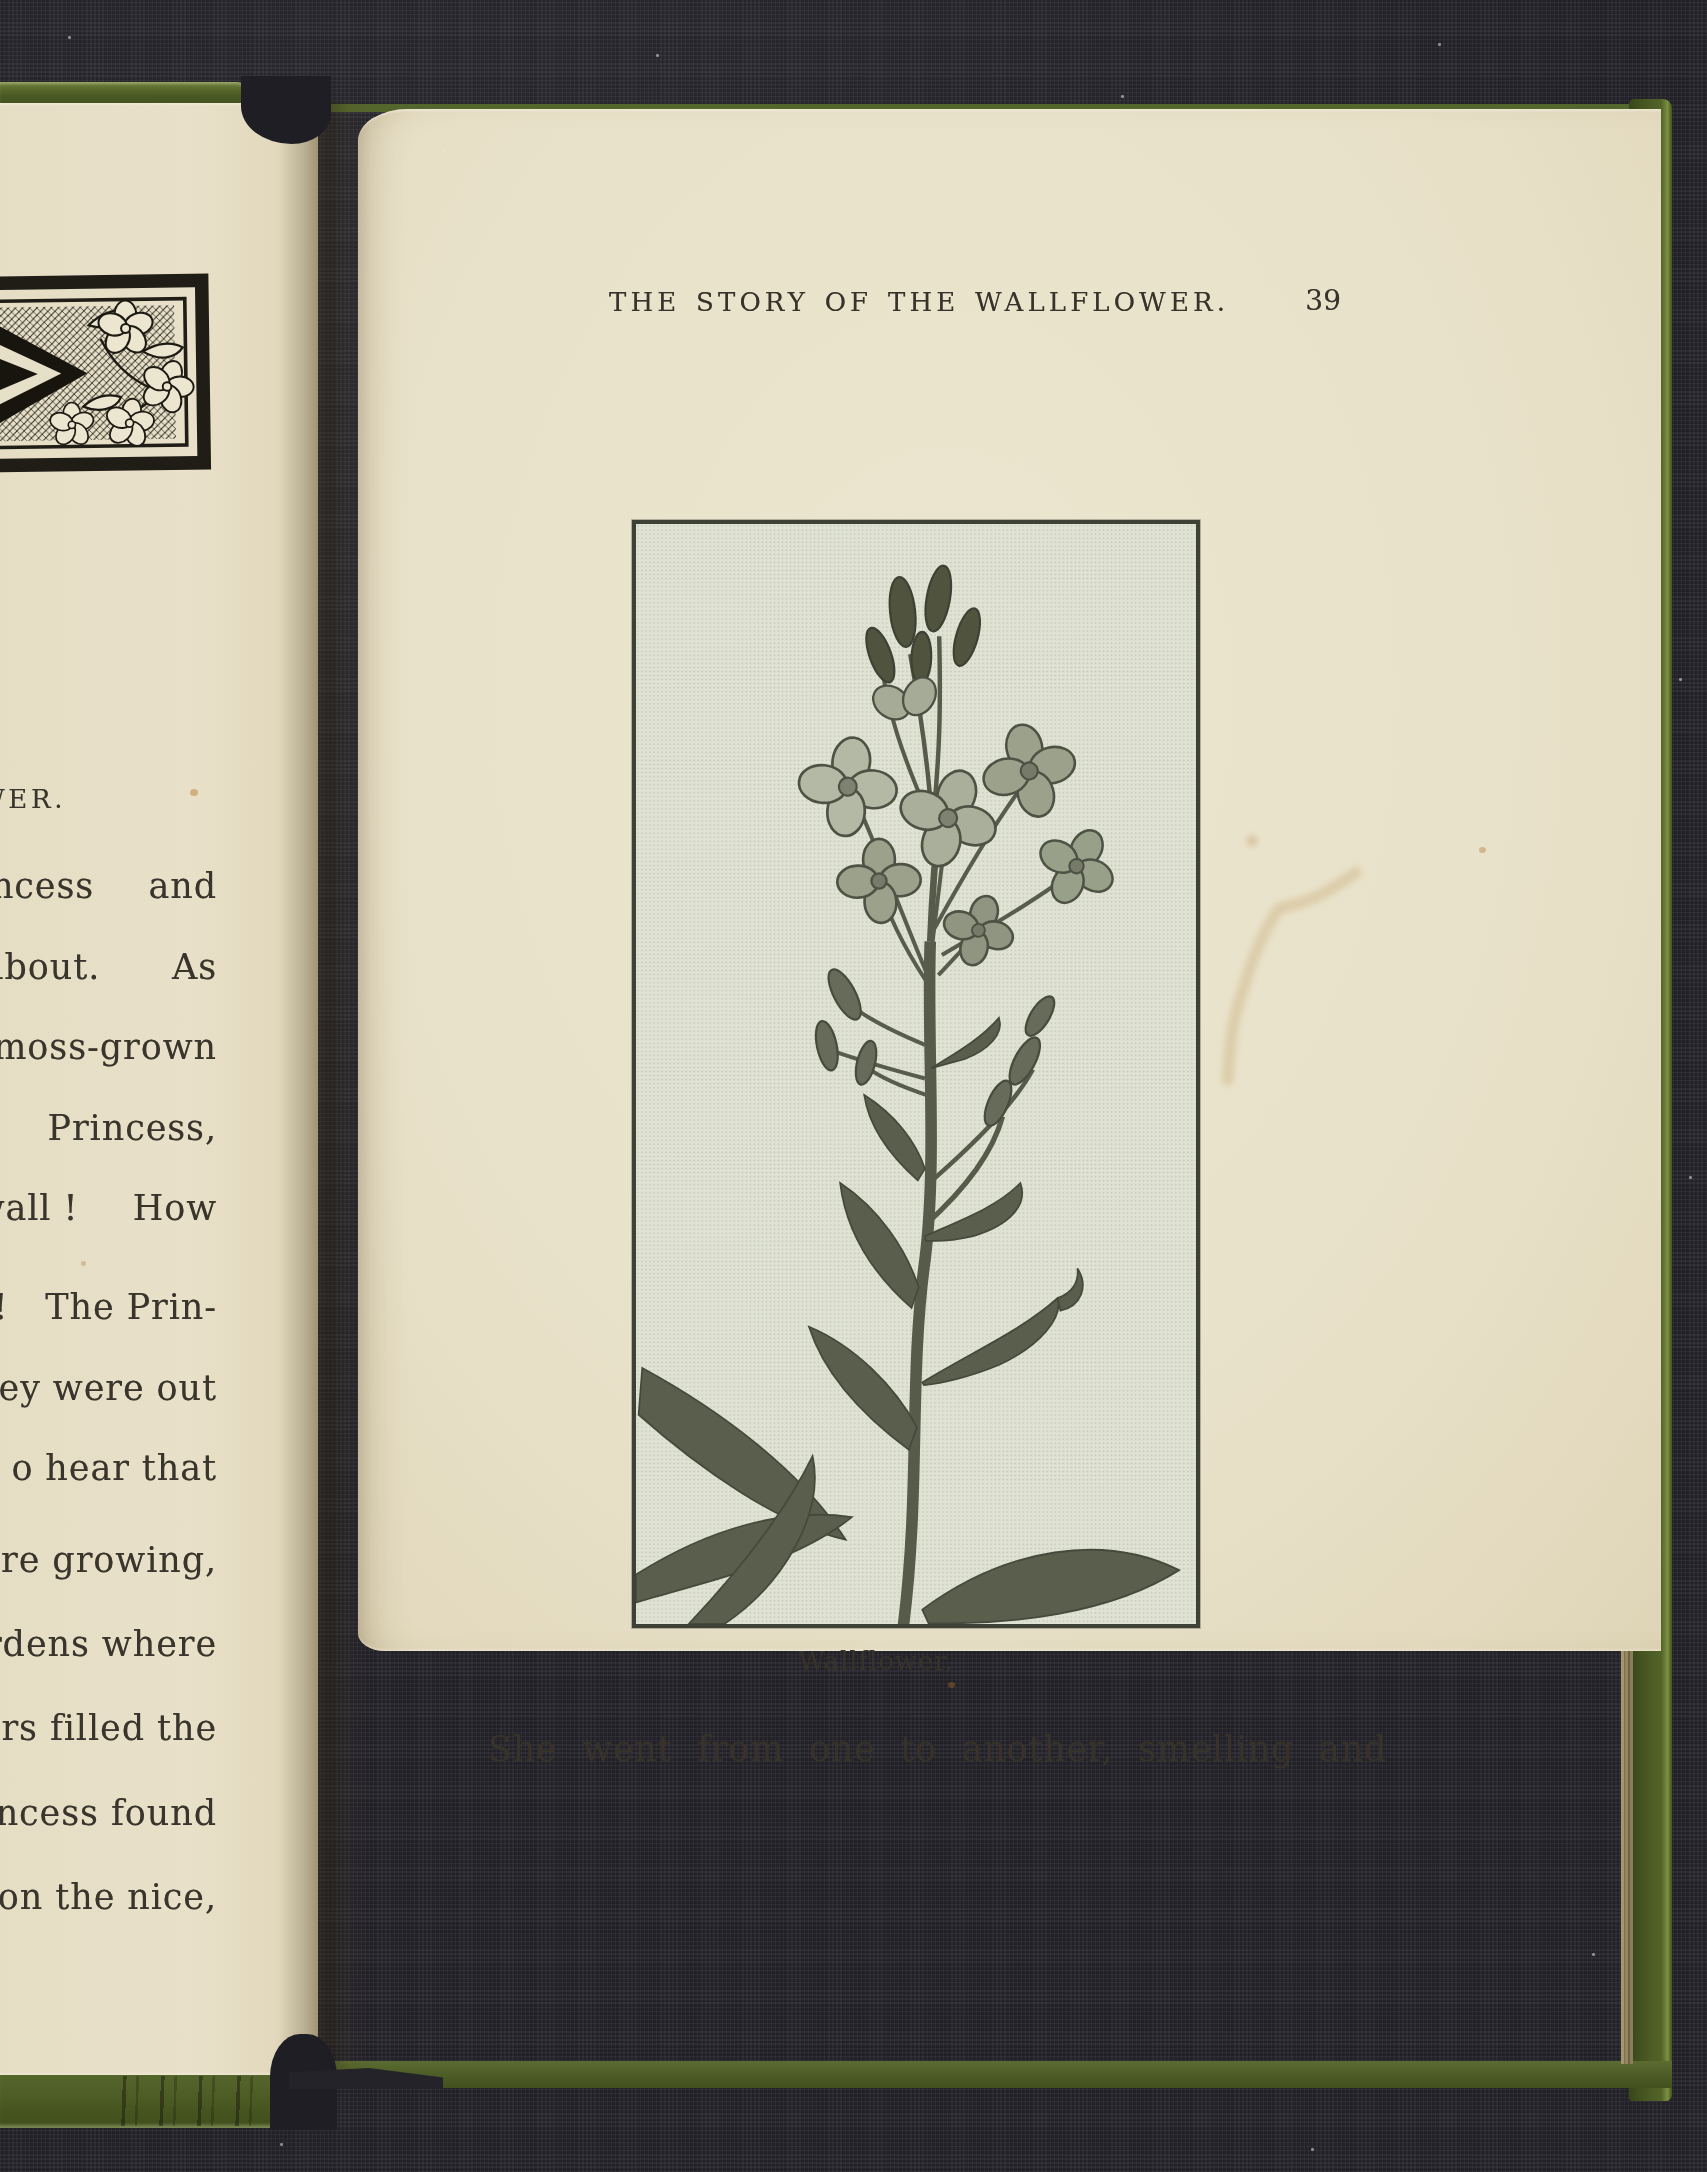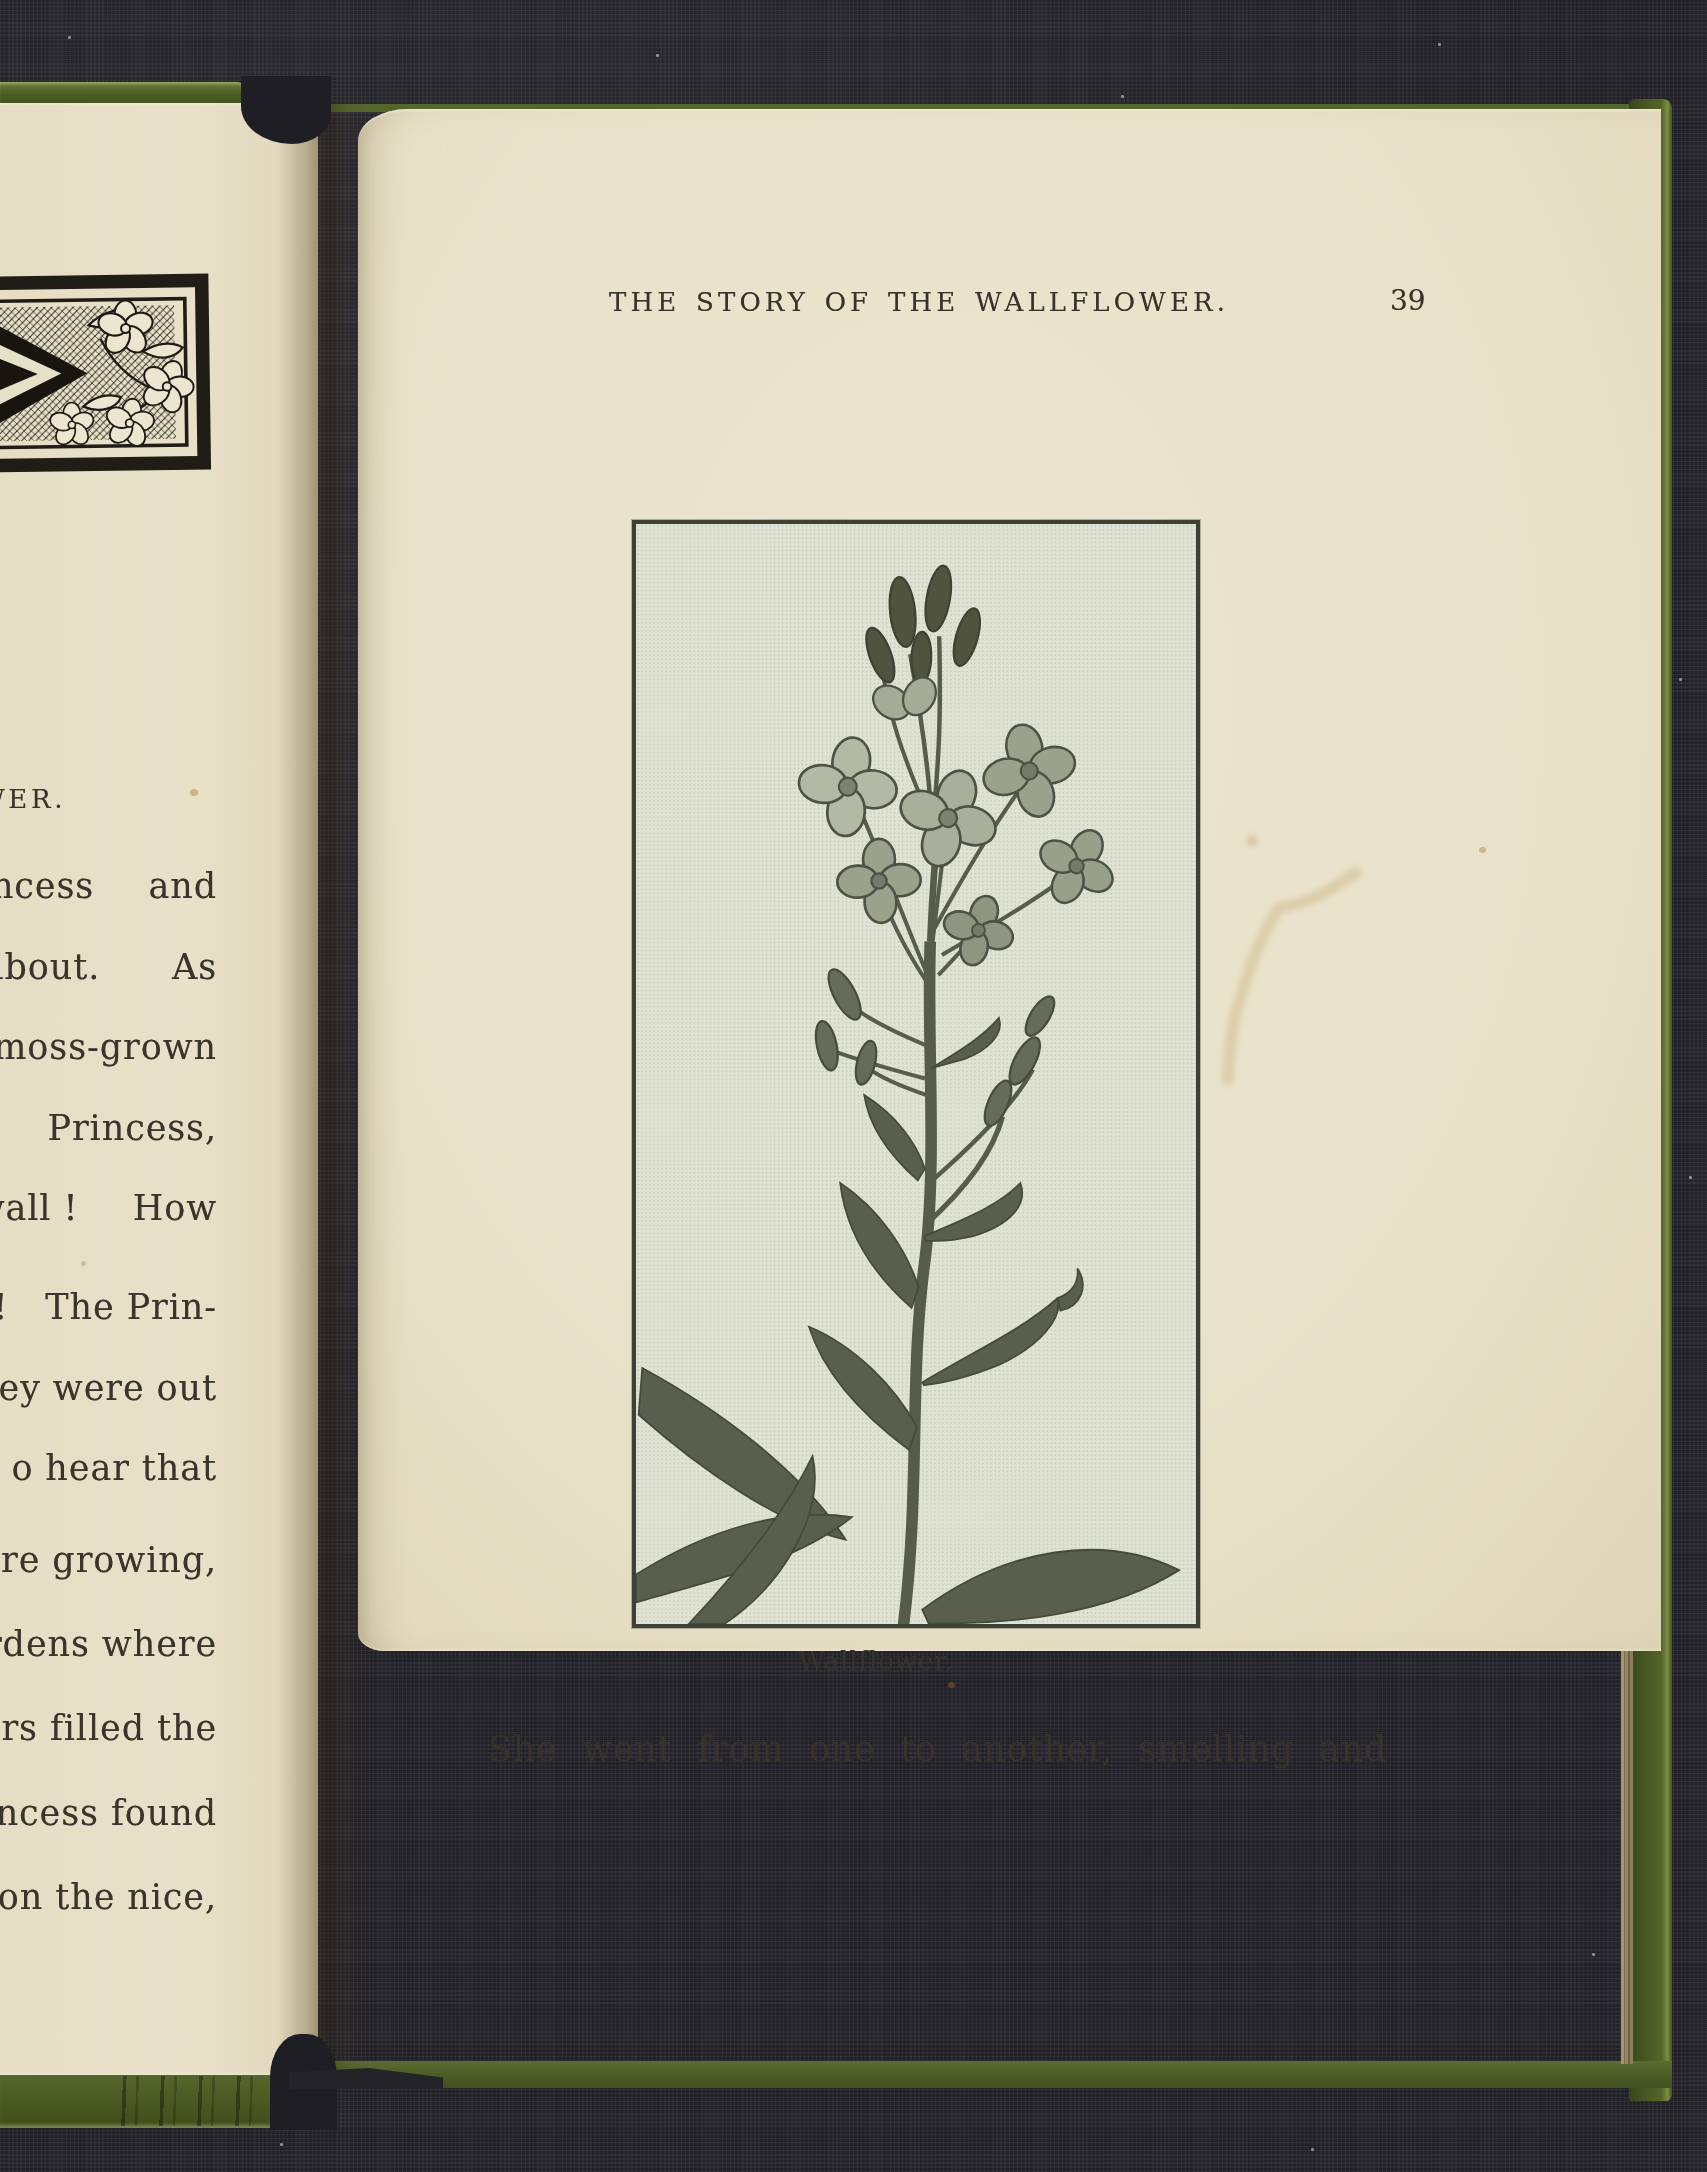--- a/index.html
+++ b/index.html
@@ -47,21 +47,21 @@
     background:linear-gradient(to right, rgba(72,58,30,0) 0%, rgba(72,58,30,.26) 40%, rgba(44,34,16,.34) 54%, rgba(72,58,30,.12) 74%, transparent 100%);}
   .notch-top{left:241px;top:76px;width:90px;height:68px;background:#1f1e24;border-radius:0 0 55% 70%;}
   .notch-bottom{left:270px;top:2034px;width:67px;height:96px;background:#1f1e24;border-radius:45% 45% 0 0;}
   
   .line{position:absolute;line-height:1;white-space:nowrap;
     text-shadow:0 0 0.5px rgba(52,46,36,.45);}
   .lp-line{right:101px;font-size:35px;letter-spacing:0.9px;}
   .lp-head{right:252px;font-size:26px;letter-spacing:3.6px;}
   .running-head{left:251px;top:180px;width:620px;font-size:26px;letter-spacing:4.1px;
     text-align:justify;text-align-last:justify;white-space:nowrap;}
-  .page-number{left:1032px;top:178px;width:59px;font-size:28px;text-align:left;}
+  .page-number{left:924px;top:178px;width:59px;font-size:28px;text-align:right;}
   .body-line{font-size:35px;letter-spacing:0.7px;word-spacing:2.7px;}
   .just{text-align:justify;text-align-last:justify;}
   .caption{left:398px;top:1539px;width:240px;font-size:26px;letter-spacing:0.9px;text-align:center;}
   
   .illustration{left:274px;top:411px;width:568px;height:1108px;box-sizing:border-box;
     border:4.1px solid #3e4136;background:#dfe2d3;box-shadow:0 0 0 0.9px rgba(110,112,98,.5);}
   .illustration svg{display:block;width:100%;height:100%;}
   .ornament{left:-6.3px;top:168px;width:213px;height:204px;transform:rotate(-0.8deg);}
   .ornament svg{display:block;width:100%;height:100%;overflow:visible;}
   

